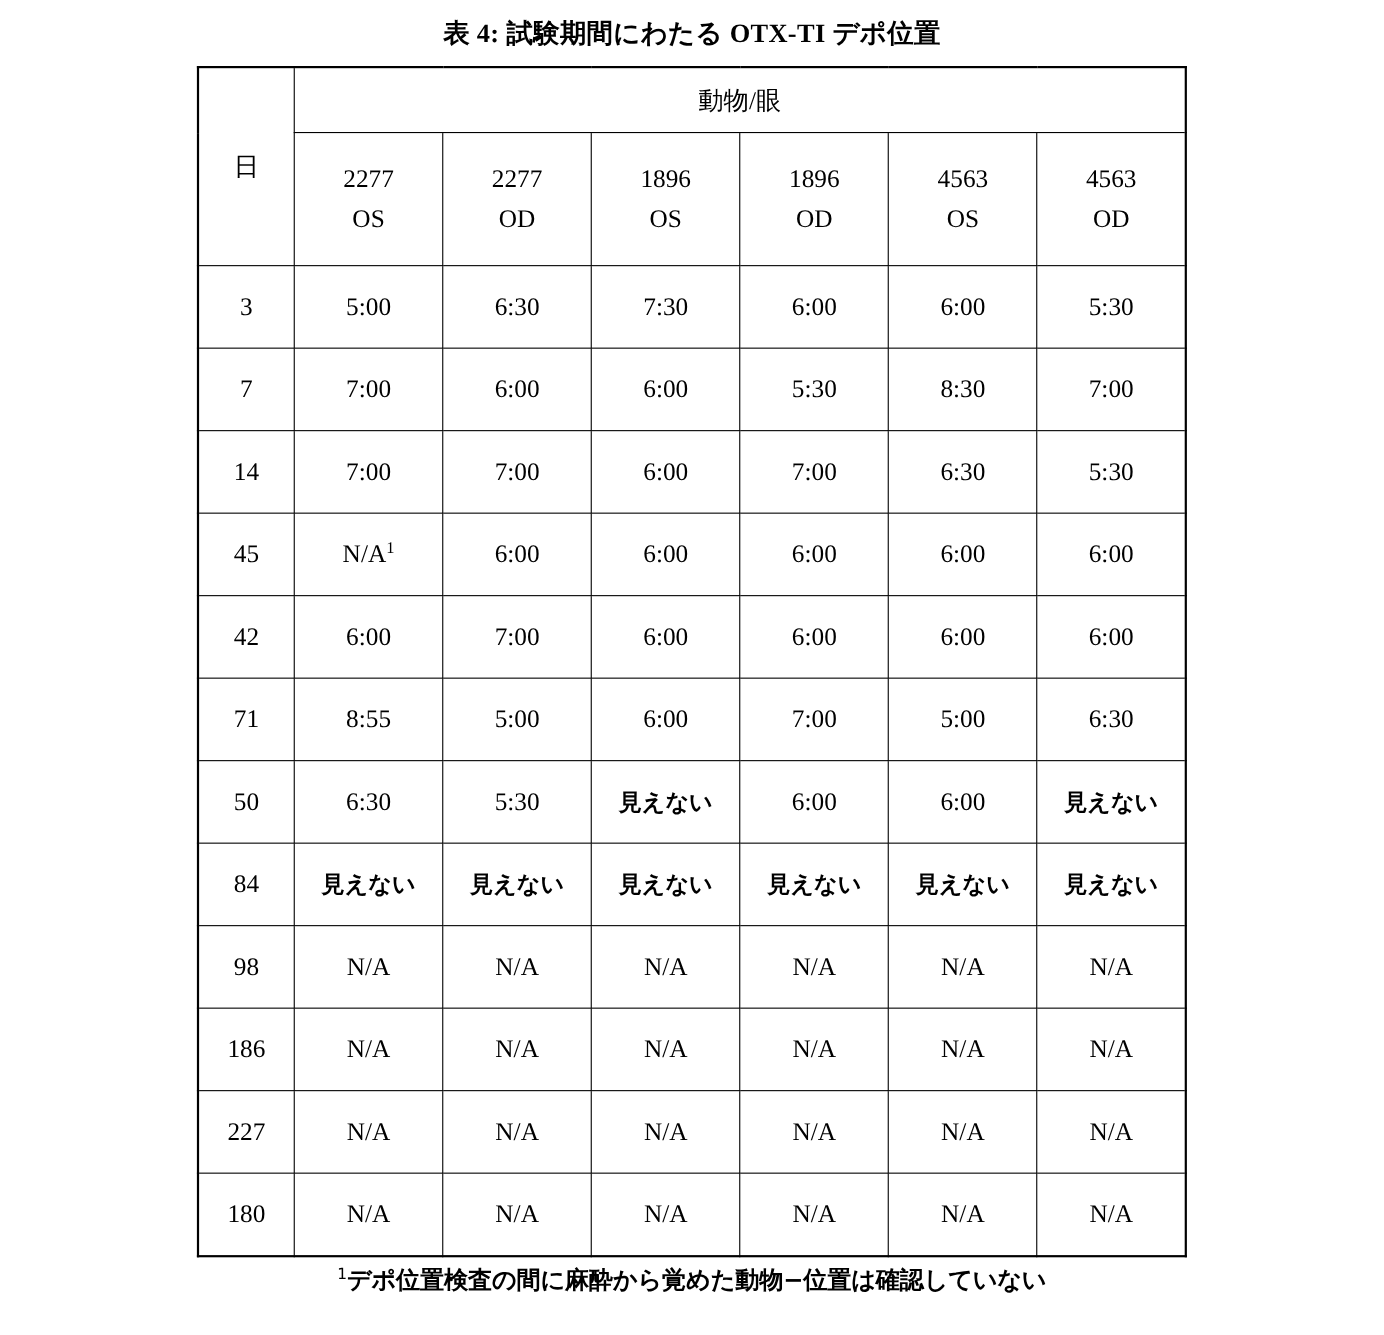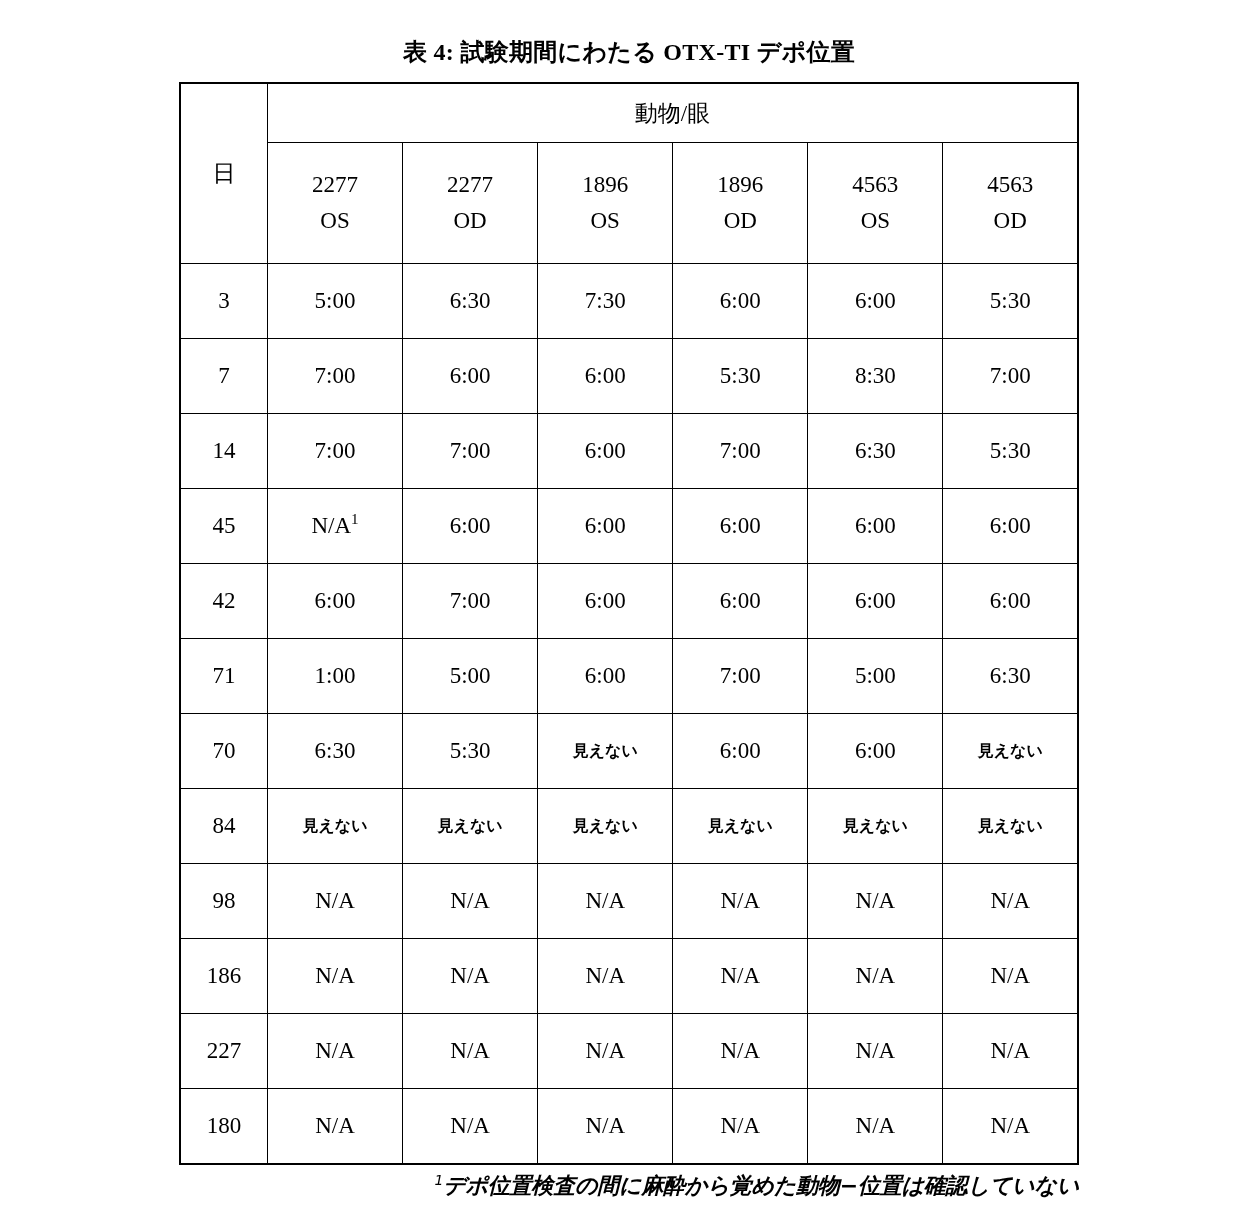--- a/index.html
+++ b/index.html
@@ -17,21 +17,21 @@
   .page {
     position: relative;
     width: 1258px;
     height: 1214px;
     box-sizing: border-box;
   }
   .caption {
     text-align: center;
     font-size: 24px;
     font-weight: bold;
-    padding-top: 36px;
+    padding-top: 14px;
     padding-bottom: 14px;
     letter-spacing: 0.3px;
   }
   .table-wrap {
     width: 900px;
     margin: 0 auto;
   }
   table.depot {
     border-collapse: collapse;
     width: 900px;
@@ -69,39 +69,38 @@
   td.day-cell {
     height: 74px;
     font-size: 24px;
   }
   td.val {
     height: 74px;
     font-size: 24px;
     font-family: "Liberation Serif", "DejaVu Serif", serif;
   }
   td.val.jp {
-    font-size: 16px;
+    font-size: 21px;
     font-family: "DejaVu Sans", "Liberation Sans", sans-serif;
     font-weight: bold;
   }
   sup.fn {
     font-size: 15px;
     vertical-align: super;
     line-height: 0;
   }
   .footnote {
     width: 900px;
     margin: 0 auto;
-    text-align: right;
+    text-align: center;
     font-size: 22px;
     padding-top: 6px;
     font-family: "DejaVu Sans", "Liberation Sans", sans-serif;
     font-weight: bold;
     letter-spacing: -0.2px;
-    font-style: italic;
   }
   .footnote sup {
     font-size: 14px;
     vertical-align: super;
     line-height: 0;
     font-weight: normal;
   }
 </style>
 </head>
 <body>
@@ -185,29 +184,29 @@
             <td class="day-cell">42</td>
             <td class="val">6:00</td>
             <td class="val">7:00</td>
             <td class="val">6:00</td>
             <td class="val">6:00</td>
             <td class="val">6:00</td>
             <td class="val">6:00</td>
           </tr>
           <tr>
             <td class="day-cell">71</td>
-            <td class="val">1:00</td>
+            <td class="val">8:55</td>
             <td class="val">5:00</td>
             <td class="val">6:00</td>
             <td class="val">7:00</td>
             <td class="val">5:00</td>
             <td class="val">6:30</td>
           </tr>
           <tr>
-            <td class="day-cell">70</td>
+            <td class="day-cell">50</td>
             <td class="val">6:30</td>
             <td class="val">5:30</td>
             <td class="val jp">見えない</td>
             <td class="val">6:00</td>
             <td class="val">6:00</td>
             <td class="val jp">見えない</td>
           </tr>
           <tr>
             <td class="day-cell">84</td>
             <td class="val jp">見えない</td>

